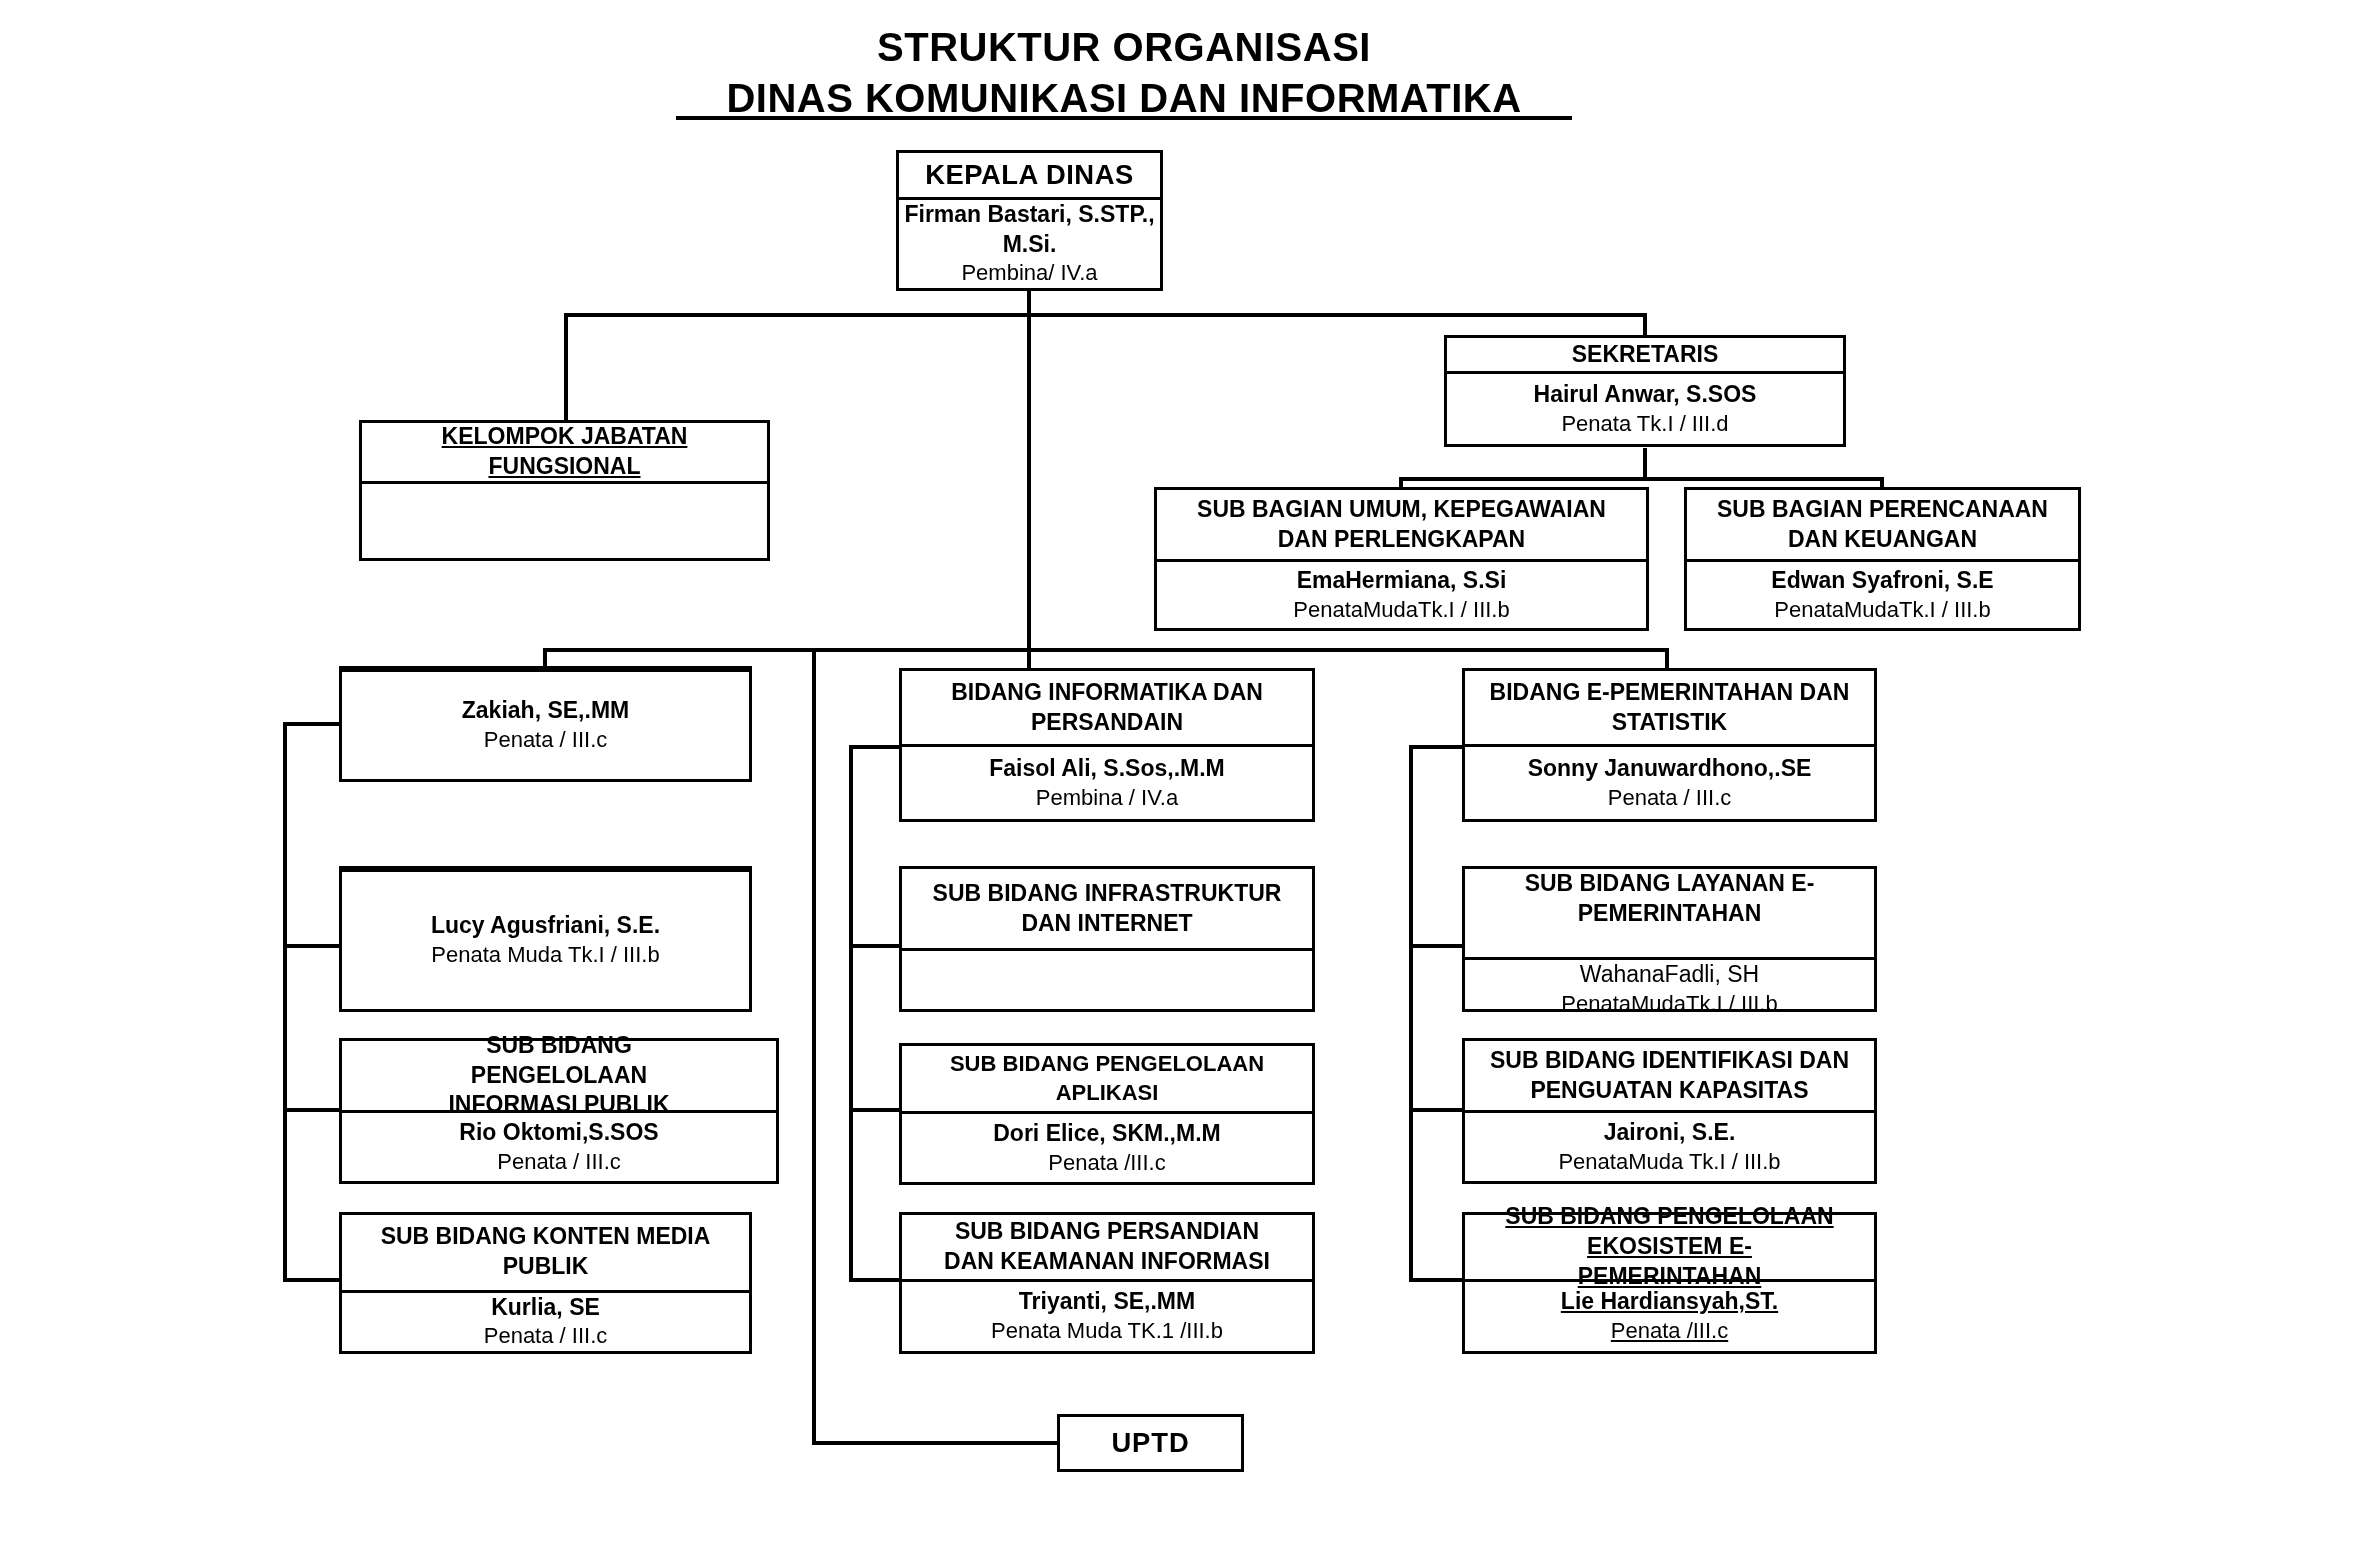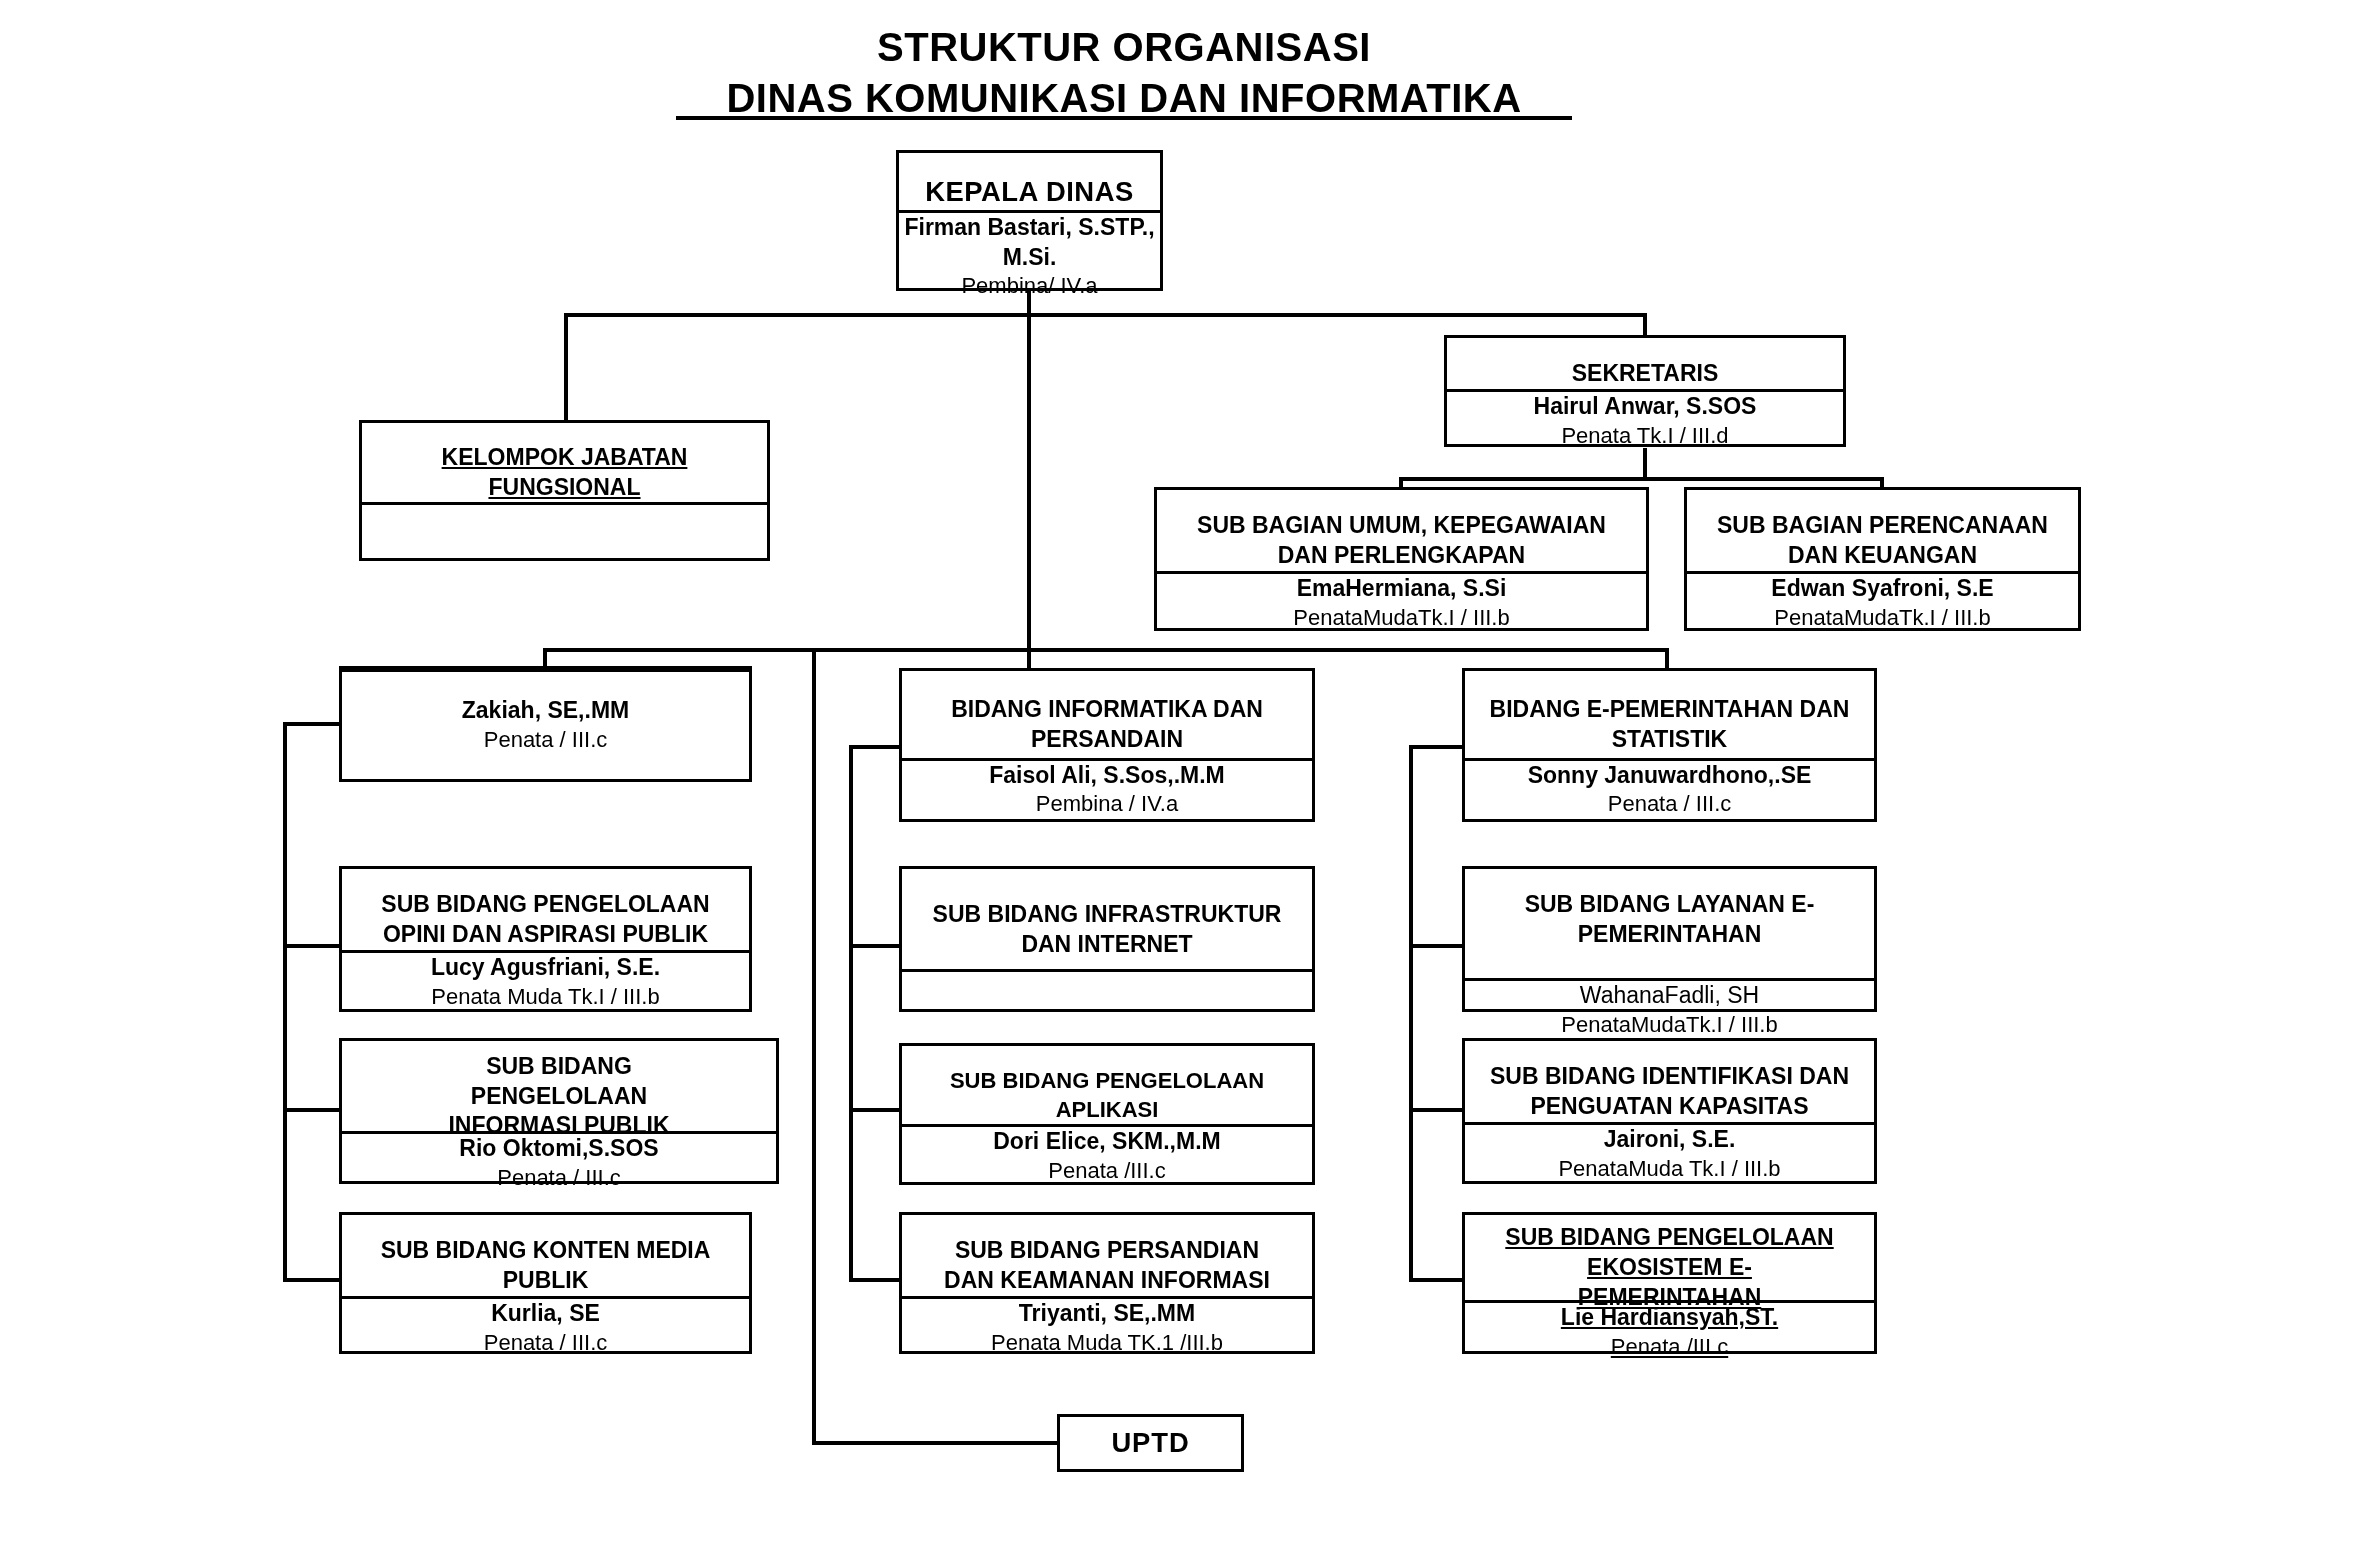--- a/index.html
+++ b/index.html
@@ -23,21 +23,21 @@
   .obox{
     position:absolute;
     border:3.7px solid #000;
     background:#fff;
     box-sizing:border-box;
     display:flex;flex-direction:column;
   }
   .obox-title{
     display:flex;align-items:center;justify-content:center;
     text-align:center;font-weight:bold;font-size:23px;line-height:1.3;
-    padding:0 21px;box-sizing:border-box;margin-top:21px;
+    padding:0 21px;box-sizing:border-box;
   }
   .obox-body{
     border-top:3.7px solid #000;
     flex:1;
     display:flex;flex-direction:column;align-items:center;justify-content:center;
     text-align:center;line-height:1.3;
     box-sizing:border-box;
   }
   .obox-body.empty{ }
   .person-name{font-weight:bold;font-size:23px;}
@@ -137,21 +137,20 @@
   </div>
 
   <div class="obox" style="left:339px;top:666px;width:413px;height:116px;">
     <div class="obox-body">
       <div class="person-name">Zakiah, SE,.MM</div>
       <div class="person-rank">Penata / III.c</div>
     </div>
   </div>
 
   <div class="obox" style="left:339px;top:866px;width:413px;height:146px;">
-    <div class="obox-title" style="height:79px;">SUB BIDANG PENGELOLAAN OPINI DAN ASPIRASI PUBLIK</div>
     <div class="obox-body">
       <div class="person-name">Lucy Agusfriani, S.E.</div>
       <div class="person-rank">Penata Muda Tk.I / III.b</div>
     </div>
   </div>
 
   <div class="obox" style="left:339px;top:1038px;width:440px;height:146px;">
     <div class="obox-title" style="height:69px;">
       <span style="max-width:311px;display:inline-block;">SUB BIDANG PENGELOLAAN INFORMASI PUBLIK</span>
     </div>

